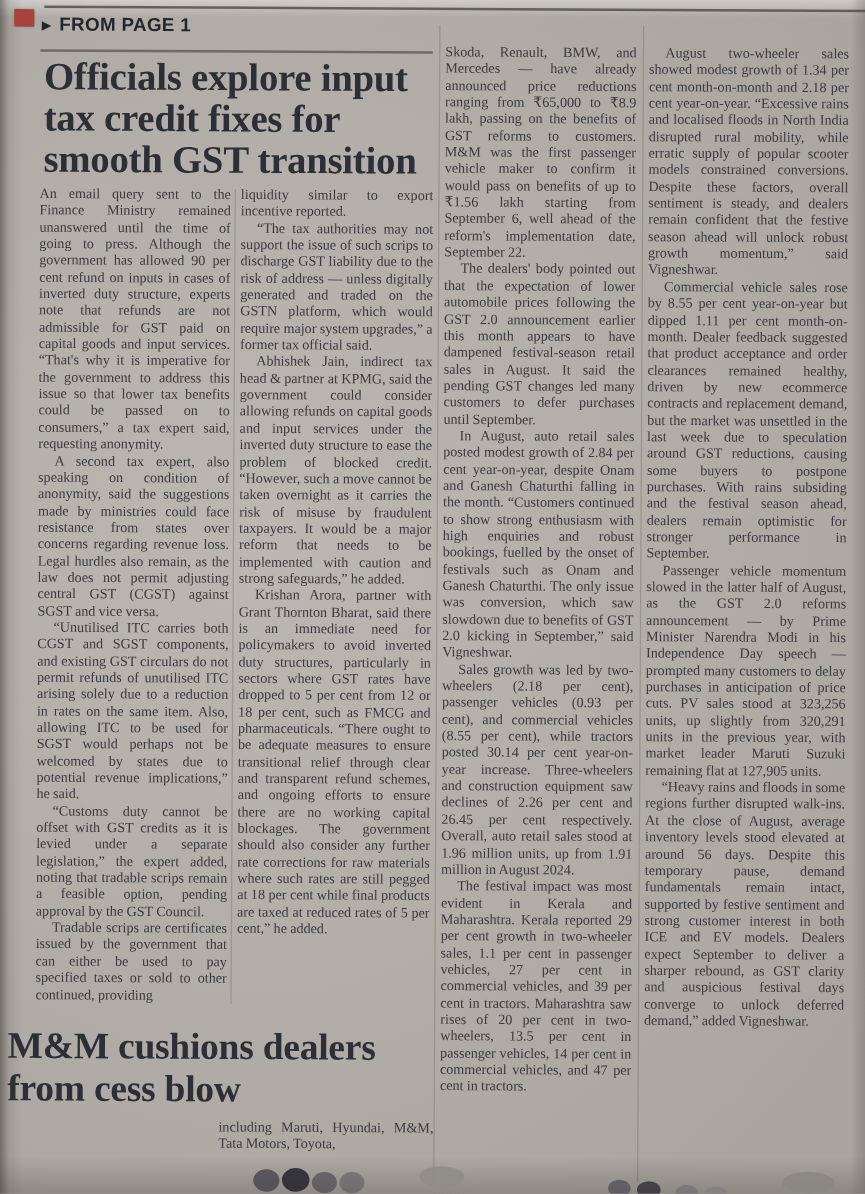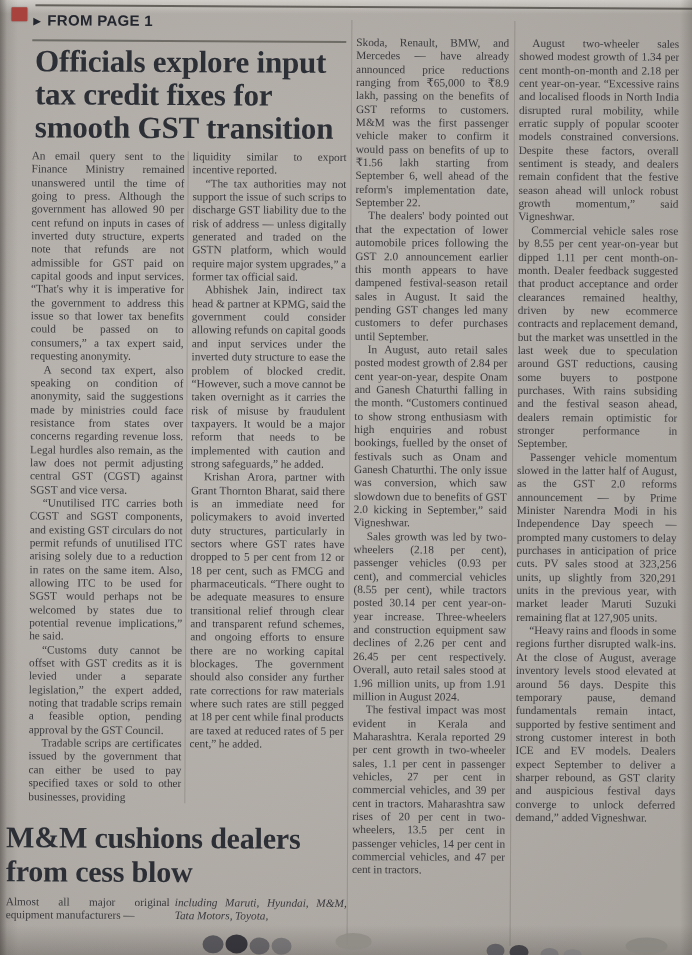--- a/index.html
+++ b/index.html
@@ -40,21 +40,21 @@
   .col p.cont{text-indent:0;}
   #col1{left:30px;top:151px;width:153px;height:656px;}
   #col2{left:191px;top:151px;width:154px;height:660px;}
   #col3{left:354px;top:36px;width:153px;height:912px;}
   #col4{left:517px;top:36px;width:160px;height:912px;}
 
   
   #headline2{left:8px;top:822px;color:#2c2f36;font-weight:700;font-size:30px;line-height:34px;letter-spacing:-.2px;}
   #headline2 .hl{white-space:nowrap;}
   #introA{left:8px;top:897px;width:164px;height:34px;}
-  #introB{left:177px;top:897px;width:172px;height:34px;font-style:italic;}
+  #introB{left:177px;top:897px;width:172px;height:34px;}
 
   
   .dot{position:absolute;border-radius:50%;}
   .d1{left:205px;top:936px;width:21px;height:18px;background:#3c3c44;opacity:.72;}
   .d2{left:228px;top:935px;width:22px;height:19px;background:#23232b;opacity:.85;}
   .d3{left:252px;top:938px;width:20px;height:17px;background:#46464e;opacity:.65;}
   .d4{left:274px;top:938px;width:20px;height:17px;background:#55555c;opacity:.55;}
   .d5{left:338px;top:933px;width:36px;height:17px;background:#8f8c86;opacity:.85;}
   .d6{left:489px;top:943px;width:18px;height:14px;background:#4a4a52;opacity:.7;}
   .d7{left:512px;top:944px;width:19px;height:14px;background:#2e2e36;opacity:.8;}
@@ -84,21 +84,21 @@
 
     <div class="abs rule-v" style="left:186px;top:152px;height:652px;"></div>
     <div class="abs rule-v" style="left:349px;top:20px;height:925px;"></div>
     <div class="abs rule-v" style="left:512px;top:20px;height:925px;"></div>
 
     <div class="abs col" id="col1">
       <p class="cont">An email query sent to the Finance Ministry remained unanswered until the time of going to press. Although the government has allowed 90 per cent refund on inputs in cases of inverted duty structure, experts note that refunds are not admissible for GST paid on capital goods and input services. “That's why it is imperative for the government to address this issue so that lower tax benefits could be passed on to consumers,” a tax expert said, requesting anonymity.</p>
       <p>A second tax expert, also speaking on condition of anonymity, said the suggestions made by ministries could face resistance from states over concerns regarding revenue loss. Legal hurdles also remain, as the law does not permit adjusting central GST (CGST) against SGST and vice versa.</p>
       <p>“Unutilised ITC carries both CGST and SGST components, and existing GST circulars do not permit refunds of unutilised ITC arising solely due to a reduction in rates on the same item. Also, allowing ITC to be used for SGST would perhaps not be welcomed by states due to potential revenue implications,” he said.</p>
       <p>“Customs duty cannot be offset with GST credits as it is levied under a separate legislation,” the expert added, noting that tradable scrips remain a feasible option, pending approval by the GST Council.</p>
-      <p>Tradable scrips are certificates issued by the government that can either be used to pay specified taxes or sold to other businesses, providing</p>
+      <p>Tradable scrips are certificates issued by the government that can either be used to pay specified taxes or sold to other continued, providing</p>
     </div>
     <div class="abs col" id="col2">
       <p class="cont">liquidity similar to export incentive reported.</p>
       <p>“The tax authorities may not support the issue of such scrips to discharge GST liability due to the risk of address — unless digitally generated and traded on the GSTN platform, which would require major system upgrades,” a former tax official said.</p>
       <p>Abhishek Jain, indirect tax head &amp; partner at KPMG, said the government could consider allowing refunds on capital goods and input services under the inverted duty structure to ease the problem of blocked credit. “However, such a move cannot be taken overnight as it carries the risk of misuse by fraudulent taxpayers. It would be a major reform that needs to be implemented with caution and strong safeguards,” he added.</p>
       <p>Krishan Arora, partner with Grant Thornton Bharat, said there is an immediate need for policymakers to avoid inverted duty structures, particularly in sectors where GST rates have dropped to 5 per cent from 12 or 18 per cent, such as FMCG and pharmaceuticals. “There ought to be adequate measures to ensure transitional relief through clear and transparent refund schemes, and ongoing efforts to ensure there are no working capital blockages. The government should also consider any further rate corrections for raw materials where such rates are still pegged at 18 per cent while final products are taxed at reduced rates of 5 per cent,” he added.</p>
     </div>
 
     <div class="abs col" id="col3">
       <p class="cont">Skoda, Renault, BMW, and Mercedes — have already announced price reductions ranging from ₹65,000 to ₹8.9 lakh, passing on the benefits of GST reforms to customers. M&amp;M was the first passenger vehicle maker to confirm it would pass on benefits of up to ₹1.56 lakh starting from September 6, well ahead of the reform's implementation date, September 22.</p>
@@ -111,23 +111,20 @@
       <p>August two-wheeler sales showed modest growth of 1.34 per cent month-on-month and 2.18 per cent year-on-year. “Excessive rains and localised floods in North India disrupted rural mobility, while erratic supply of popular scooter models constrained conversions. Despite these factors, overall sentiment is steady, and dealers remain confident that the festive season ahead will unlock robust growth momentum,” said Vigneshwar.</p>
       <p>Commercial vehicle sales rose by 8.55 per cent year-on-year but dipped 1.11 per cent month-on-month. Dealer feedback suggested that product acceptance and order clearances remained healthy, driven by new ecommerce contracts and replacement demand, but the market was unsettled in the last week due to speculation around GST reductions, causing some buyers to postpone purchases. With rains subsiding and the festival season ahead, dealers remain optimistic for stronger performance in September.</p>
       <p>Passenger vehicle momentum slowed in the latter half of August, as the GST 2.0 reforms announcement — by Prime Minister Narendra Modi in his Independence Day speech — prompted many customers to delay purchases in anticipation of price cuts. PV sales stood at 323,256 units, up slightly from 320,291 units in the previous year, with market leader Maruti Suzuki remaining flat at 127,905 units.</p>
       <p>“Heavy rains and floods in some regions further disrupted walk-ins. At the close of August, average inventory levels stood elevated at around 56 days. Despite this temporary pause, demand fundamentals remain intact, supported by festive sentiment and strong customer interest in both ICE and EV models. Dealers expect September to deliver a sharper rebound, as GST clarity and auspicious festival days converge to unlock deferred demand,” added Vigneshwar.</p>
     </div>
 
     <div class="abs" id="headline2">
       <div class="hl">M&amp;M cushions dealers</div>
       <div class="hl">from cess blow</div>
     </div>
-    <div class="abs col" id="introA">
-      <p class="cont">Almost all major original equipment manufacturers —</p>
-    </div>
     <div class="abs col" id="introB">
       <p class="cont">including Maruti, Hyundai, M&amp;M, Tata Motors, Toyota,</p>
     </div>
 
     <div class="dot d1"></div>
     <div class="dot d2"></div>
     <div class="dot d3"></div>
     <div class="dot d4"></div>
     <div class="dot d5"></div>
     <div class="dot d6"></div>

